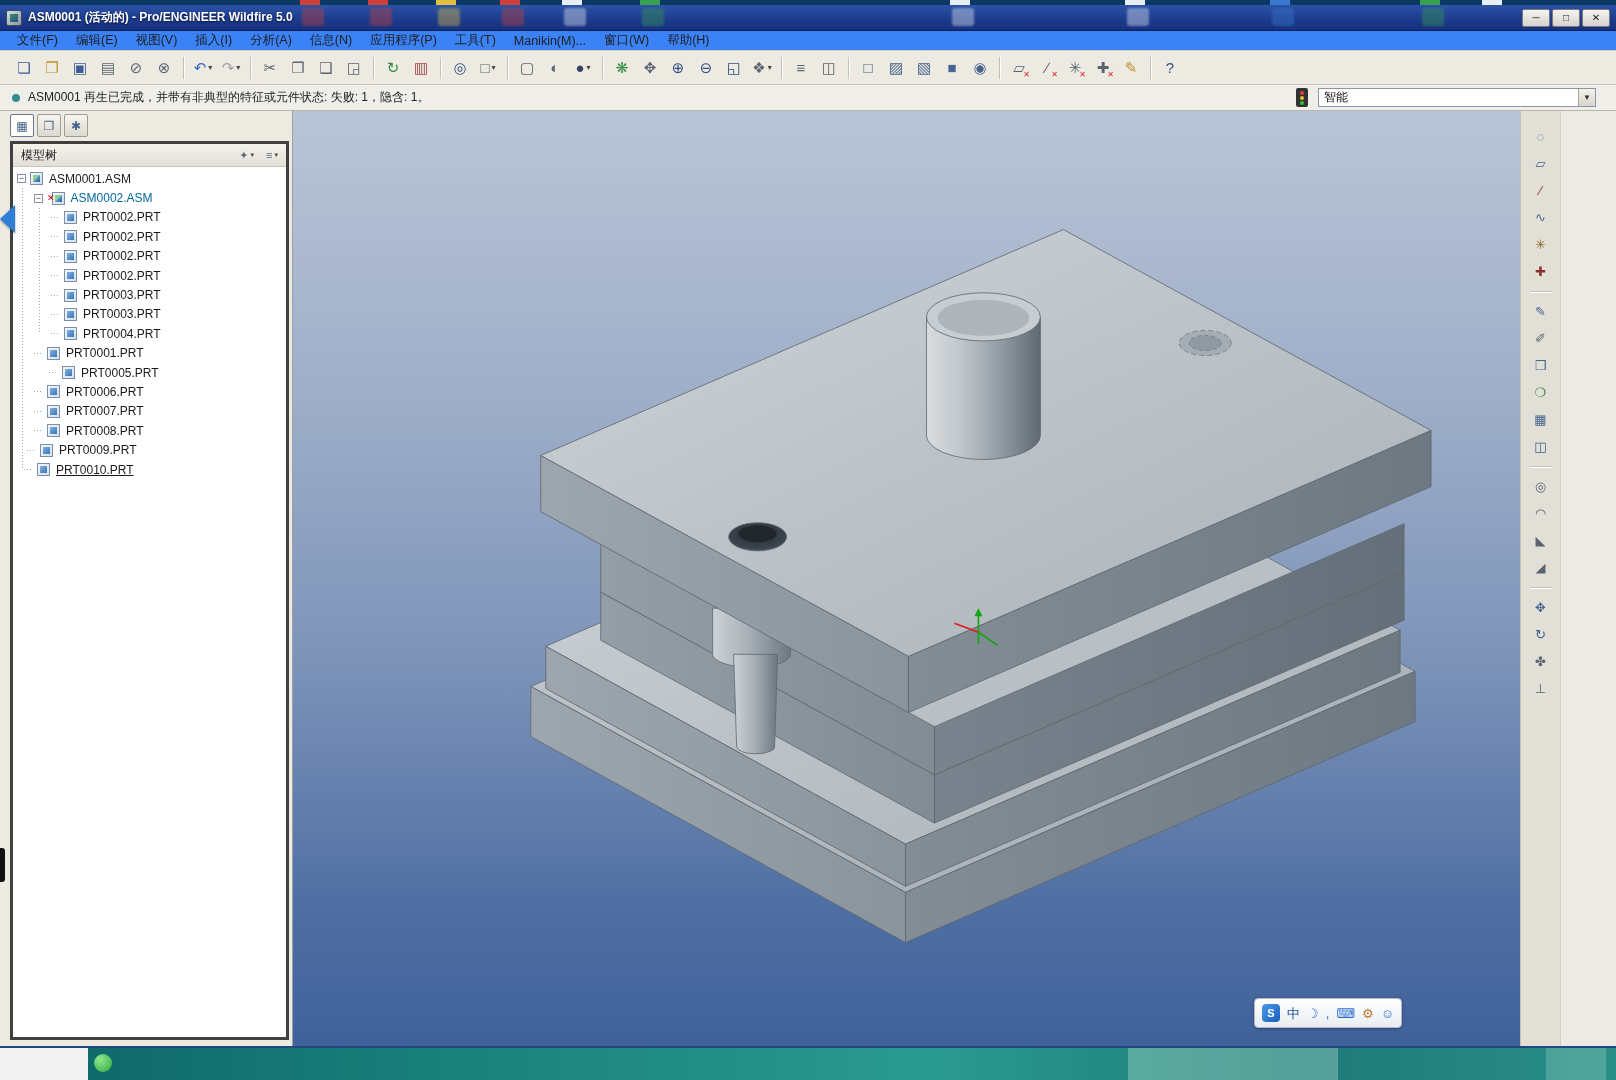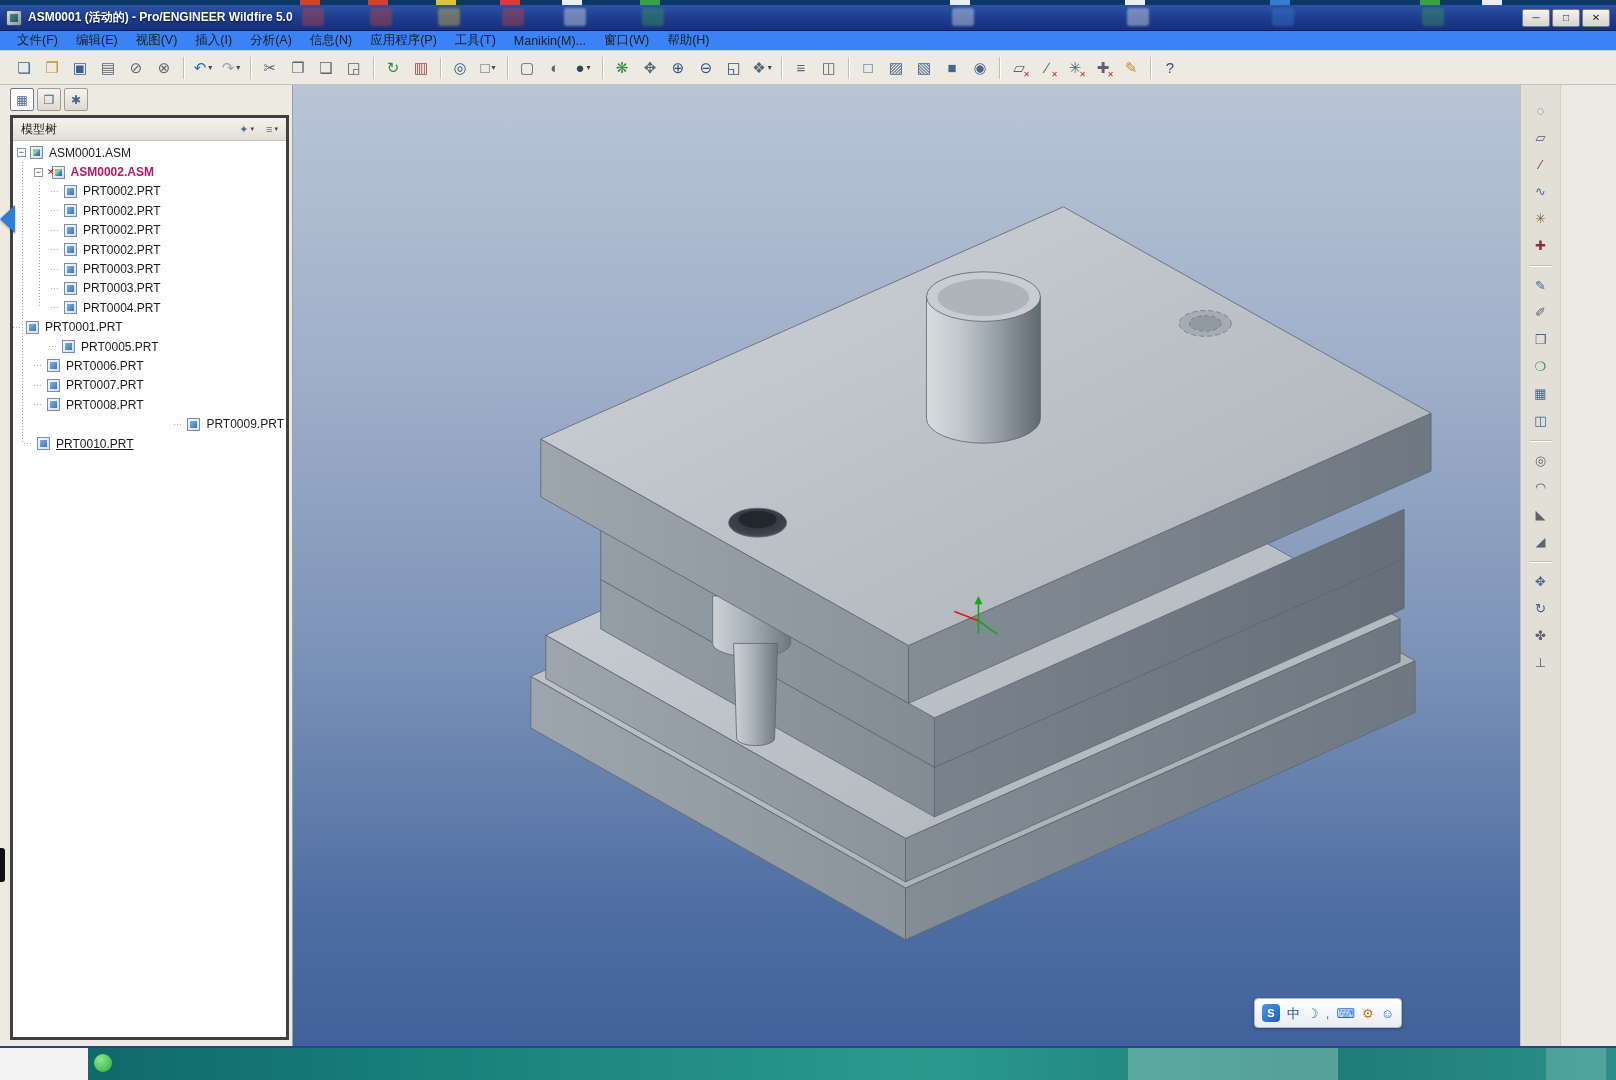--- a/index.html
+++ b/index.html
@@ -73,21 +73,21 @@
   .v1 { left:9px; top:21px; height:282px; }
   .v2 { left:26px; top:41px; height:126px; }
   .trow { height:19.4px; display:flex; align-items:center; white-space:nowrap; }
   .texp { width:9px; height:9px; border:1px solid #8a92a0; background:#fff; font-size:9px; line-height:7px; text-align:center; color:#333; margin-right:4px; flex:none; }
   .tstub { width:9px; height:1px; background:repeating-linear-gradient(90deg,#a0a8b0 0 1px,transparent 1px 3px); margin-right:4px; flex:none; }
   .tbadge { font-size:9px; font-weight:bold; color:#c00; margin-right:-3px; position:relative; z-index:1; }
   .ticon { width:13px; height:13px; border:1px solid #7c8ea8; background:linear-gradient(135deg,#f4f8fc,#d2e0ee); position:relative; margin-right:4px; flex:none; }
   .ticon::after { content:""; position:absolute; inset:2px; background:linear-gradient(135deg,#7fb2e5,#3c74b4); }
   .trow.asm .ticon::after { background:linear-gradient(135deg,#8fd08f 0%,#8fd08f 45%,#4f8fd0 55%,#2f5f9f 100%); }
   .tlabel { padding:0 2px; }
-  .trow.failed .tlabel { color:#be185d; font-weight:bold; }
+  .trow.failed .tlabel { color:#0369a1; font-weight:normal; }
 
   .viewport { flex:1; position:relative; min-width:0; background:linear-gradient(180deg,#b9c4d6 0%,#9fafc9 30%,#7b92b8 60%,#4f6fa3 85%,#40619b 100%); border-left:1px solid #9aa0a8; }
   .model { position:absolute; inset:0; width:100%; height:100%; }
 
   .ime { position:absolute; right:118px; bottom:18px; height:30px; background:linear-gradient(180deg,#ffffff,#e9edf2); border:1px solid #b0b8c2; border-radius:4px; display:flex; align-items:center; padding:0 7px; gap:7px; box-shadow:0 1px 3px rgba(0,0,0,.3); }
   .ilogo { width:18px; height:18px; border-radius:4px; background:linear-gradient(135deg,#4a9ae8,#1a5fc0); color:#fff; font-size:11px; font-weight:bold; display:flex; align-items:center; justify-content:center; }
   .iitem { font-size:13px; color:var(--c,#2a6fd0); line-height:1; }
 
   .rtools { width:40px; background:#e2dfd7; border-left:1px solid #c6c2b8; padding-top:12px; display:flex; flex-direction:column; align-items:center; flex:none; }
   .rbtn { width:30px; height:25px; margin:1px 0; display:flex; align-items:center; justify-content:center; font-size:13px; color:var(--c,#46648c); border:1px solid transparent; border-radius:2px; }
@@ -419,20 +419,33 @@
         
         
       </div>
 
       <div class="tbtn" style="--c: #2f4f7f;">
         <span class="g">?</span>
 
       </div>
     </div>
 
+  <div class="msgbar">
+    <span class="dot"></span>
+    <span class="msg">ASM0001 再生已完成，并带有非典型的特征或元件状态: 失败: 1，隐含: 1。</span>
+    <span class="traffic">
+        <i class="r"></i>
+        <i class="y"></i>
+        <i class="g"></i>
+      </span>
+    <div class="combo">
+      <span class="cv">智能</span>
+      <span class="ca">▼</span>
+    </div>
+  </div>
 
   <div class="main">
 
     <div class="leftcol">
       <div class="ptabs">
 
           <div class="ptab active">
             <span>▦</span>
           </div>
 
@@ -524,21 +537,21 @@
             </div>
 
             <div class="trow prt" style="padding-left: 38px;">
 
               <span class="tstub"></span>
 
               <span class="ticon"></span>
               <span class="tlabel">PRT0004.PRT</span>
             </div>
 
-            <div class="trow prt" style="">
+            <div class="trow prt" style="padding-left: 21px;">
 
               <span class="tstub"></span>
 
               <span class="ticon"></span>
               <span class="tlabel">PRT0001.PRT</span>
             </div>
 
             <div class="trow prt" style="padding-left: 36px;">
 
               <span class="tstub"></span>
@@ -564,21 +577,21 @@
             </div>
 
             <div class="trow prt" style="padding-left: 21px;">
 
               <span class="tstub"></span>
 
               <span class="ticon"></span>
               <span class="tlabel">PRT0008.PRT</span>
             </div>
 
-            <div class="trow prt" style="padding-left: 14px; justify-content: flex-end;">
+            <div class="trow prt" style="padding-left: 14px;">
 
               <span class="tstub"></span>
 
               <span class="ticon"></span>
               <span class="tlabel">PRT0009.PRT</span>
             </div>
 
             <div class="trow prt" style="padding-left: 11px; text-decoration: underline;">
 
               <span class="tstub"></span>

